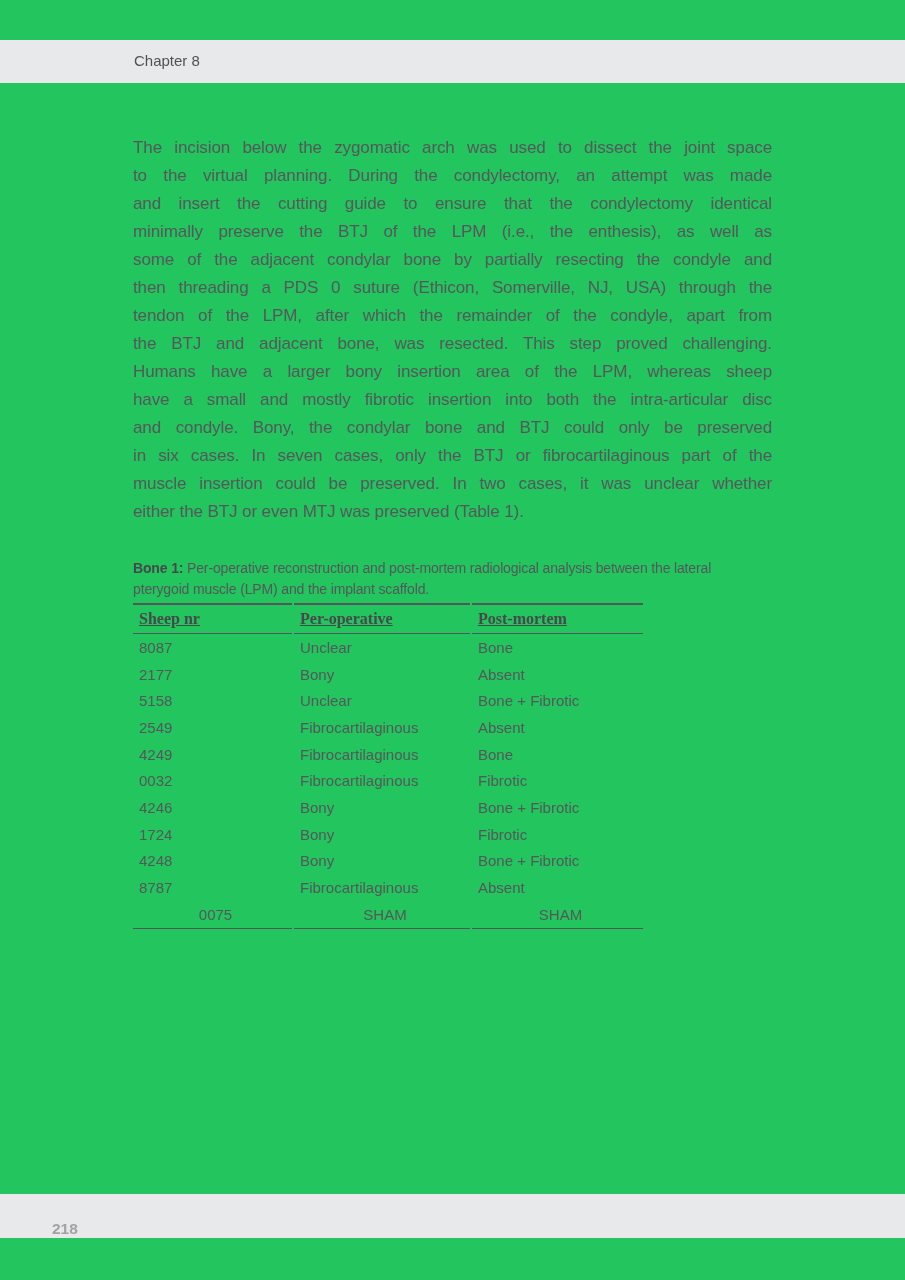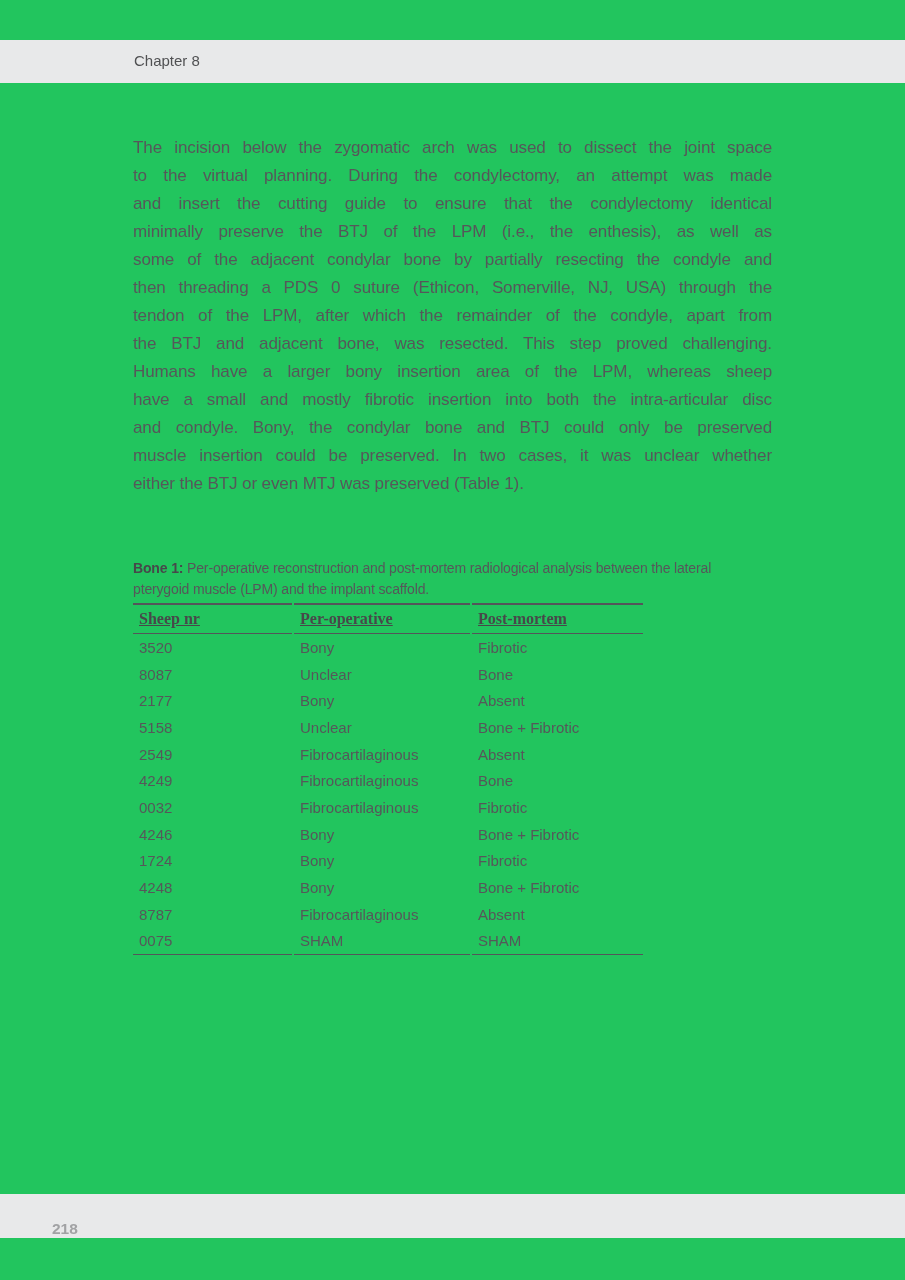--- a/index.html
+++ b/index.html
@@ -89,21 +89,21 @@
   .data-table th:nth-child(2) { width: 170px; }
   .data-table th:nth-child(3) { width: 165px; }
   .data-table td {
     height: 26.7px;
     font-size: 15px;
     color: #56575a;
     vertical-align: middle;
     padding: 0 0 0 6px;
     white-space: nowrap;
   }
-  .data-table tbody tr:last-child td { border-bottom: 1.5px solid #54555a; }
+  .data-table tbody tr:last-child td { border-bottom: 1.5px solid #54555a; text-align: center; }
 </style>
 </head>
 <body>
 
 <div class="page">
 
   <div class="band header-band">
     <span class="chapter">Chapter 8</span>
   </div>
 
@@ -112,45 +112,41 @@
       <div class="pline">to the virtual planning. During the condylectomy, an attempt was made</div>
       <div class="pline">and insert the cutting guide to ensure that the condylectomy identical</div>
       <div class="pline">minimally preserve the BTJ of the LPM (i.e., the enthesis), as well as</div>
       <div class="pline">some of the adjacent condylar bone by partially resecting the condyle and</div>
       <div class="pline">then threading a PDS 0 suture (Ethicon, Somerville, NJ, USA) through the</div>
       <div class="pline">tendon of the LPM, after which the remainder of the condyle, apart from</div>
       <div class="pline">the BTJ and adjacent bone, was resected. This step proved challenging.</div>
       <div class="pline">Humans have a larger bony insertion area of the LPM, whereas sheep</div>
       <div class="pline">have a small and mostly fibrotic insertion into both the intra-articular disc</div>
       <div class="pline">and condyle. Bony, the condylar bone and BTJ could only be preserved</div>
+      <div class="pline">in six cases. In seven cases, only the BTJ or fibrocartilaginous part of the</div>
       <div class="pline">muscle insertion could be preserved. In two cases, it was unclear whether</div>
       <div class="pline">either the BTJ or even MTJ was preserved (Table 1).</div>
     </div>
 
   <div class="caption">
     <span class="cap-label">Bone 1:</span>
     <span>Per-operative reconstruction and post-mortem radiological analysis between the lateral</span><br>
     <span>pterygoid muscle (LPM) and the implant scaffold.</span>
   </div>
 
   <table class="data-table">
     <thead>
       <tr>
           <th>Sheep nr</th>
           <th>Per-operative</th>
           <th>Post-mortem</th>
         </tr>
     </thead>
     <tbody>
         <tr>
-        <td>3520</td>
-        <td>Bony</td>
-        <td>Fibrotic</td>
-      </tr>
-        <tr>
         <td>8087</td>
         <td>Unclear</td>
         <td>Bone</td>
       </tr>
         <tr>
         <td>2177</td>
         <td>Bony</td>
         <td>Absent</td>
       </tr>
         <tr>

